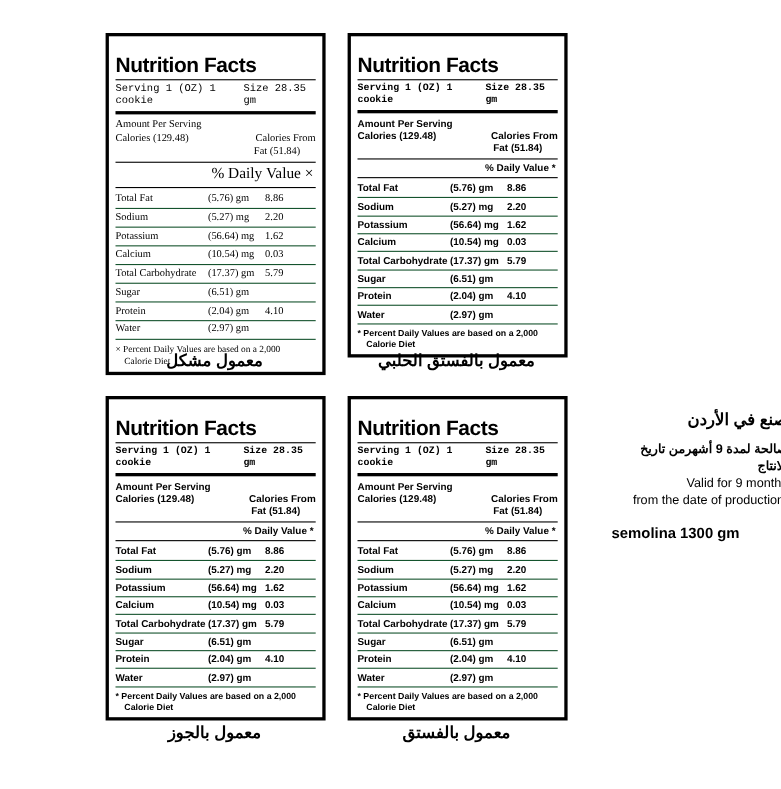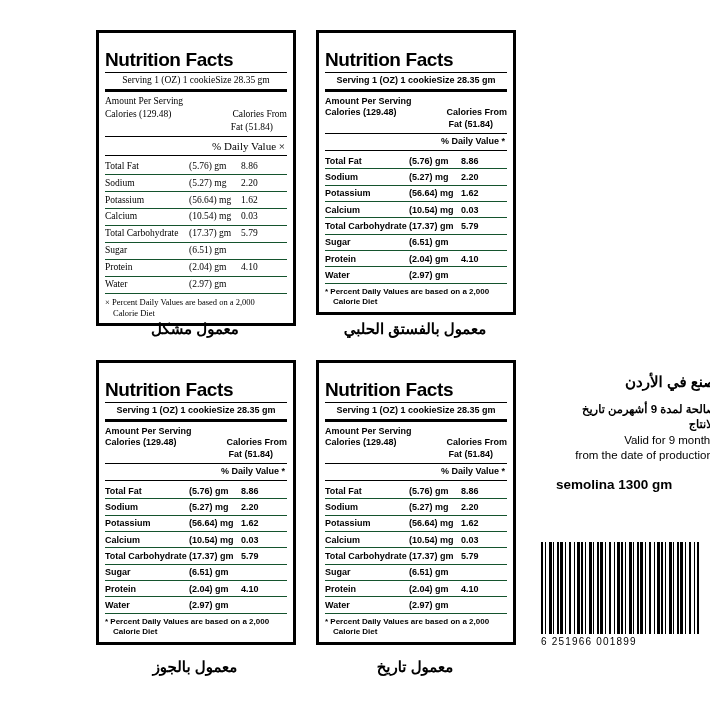--- a/index.html
+++ b/index.html
@@ -45,20 +45,21 @@
   }
   .rule-thin   { border-bottom: 1px solid #000; margin: 2px 0; }
   .rule-med    { border-bottom: 3px solid #000; margin: 2px 0; }
 
   .serving-row {
     display: flex;
     justify-content: center;
     font-size: 9.5px;
     line-height: 1.2;
     padding-bottom: 1px;
+    font-family: Liberation Mono, monospace;
   }
   .panel.sans .serving-row { font-weight: bold; font-size: 9px; }
 
   .aps {
     font-size: 9.5px;
     line-height: 1.25;
     padding: 2px 0 0 0;
   }
   .panel.sans .aps { font-weight: bold; font-size: 9px; }
 
@@ -74,21 +75,21 @@
     text-align: right;
     font-size: 9.5px;
     line-height: 1.3;
     padding-right: 14px;
     padding-bottom: 1px;
   }
   .panel.sans .cal-fat-row { font-weight: bold; font-size: 9px; }
 
   .dv-row {
     text-align: right;
-    font-size: 11px;
+    font-size: 14px;
     line-height: 1.3;
     padding-right: 2px;
   }
   .panel.sans .dv-row { font-weight: bold; font-size: 9px; }
 
   .nutrient {
     display: flex;
     font-size: 9.5px;
     line-height: 1.15;
     padding: 2.5px 0 2.5px 0;
@@ -443,34 +444,30 @@
     <div class="nutrient">
       <span class="n-name">Water</span>
       <span class="n-amt">(2.97) gm</span>
       <span class="n-dv"></span>
     </div>
     <div class="footnote">
       <span>* Percent Daily Values are based on a 2,000</span>
       <span class="fn-indent">Calorie Diet</span>
     </div>
   </div>
-  <div class="caption" style="left:316px; top:658px;">معمول تاريخ</div>
+  <div class="caption" style="left:316px; top:658px;">معمول بالفستق</div>
 
   <div class="info-col">
     <div class="info-block">
       <div class="info-ar">صنع في الأردن</div>
     </div>
     <div class="info-block">
       <div class="info-small-ar">صالحة لمدة 9 أشهرمن تاريخ الانتاج</div>
       <div class="info-small-en">Valid for 9 months</div>
       <div class="info-small-en">from the date of production.</div>
     </div>
     <div class="product-name">
       <div>semolina 1300 gm</div>
     </div>
   </div>
 
-  <div class="barcode-wrap">
-    <div class="barcode"></div>
-    <div class="barcode-num">6  251966  001899</div>
-  </div>
 
 </div>
 
 </body></html>

